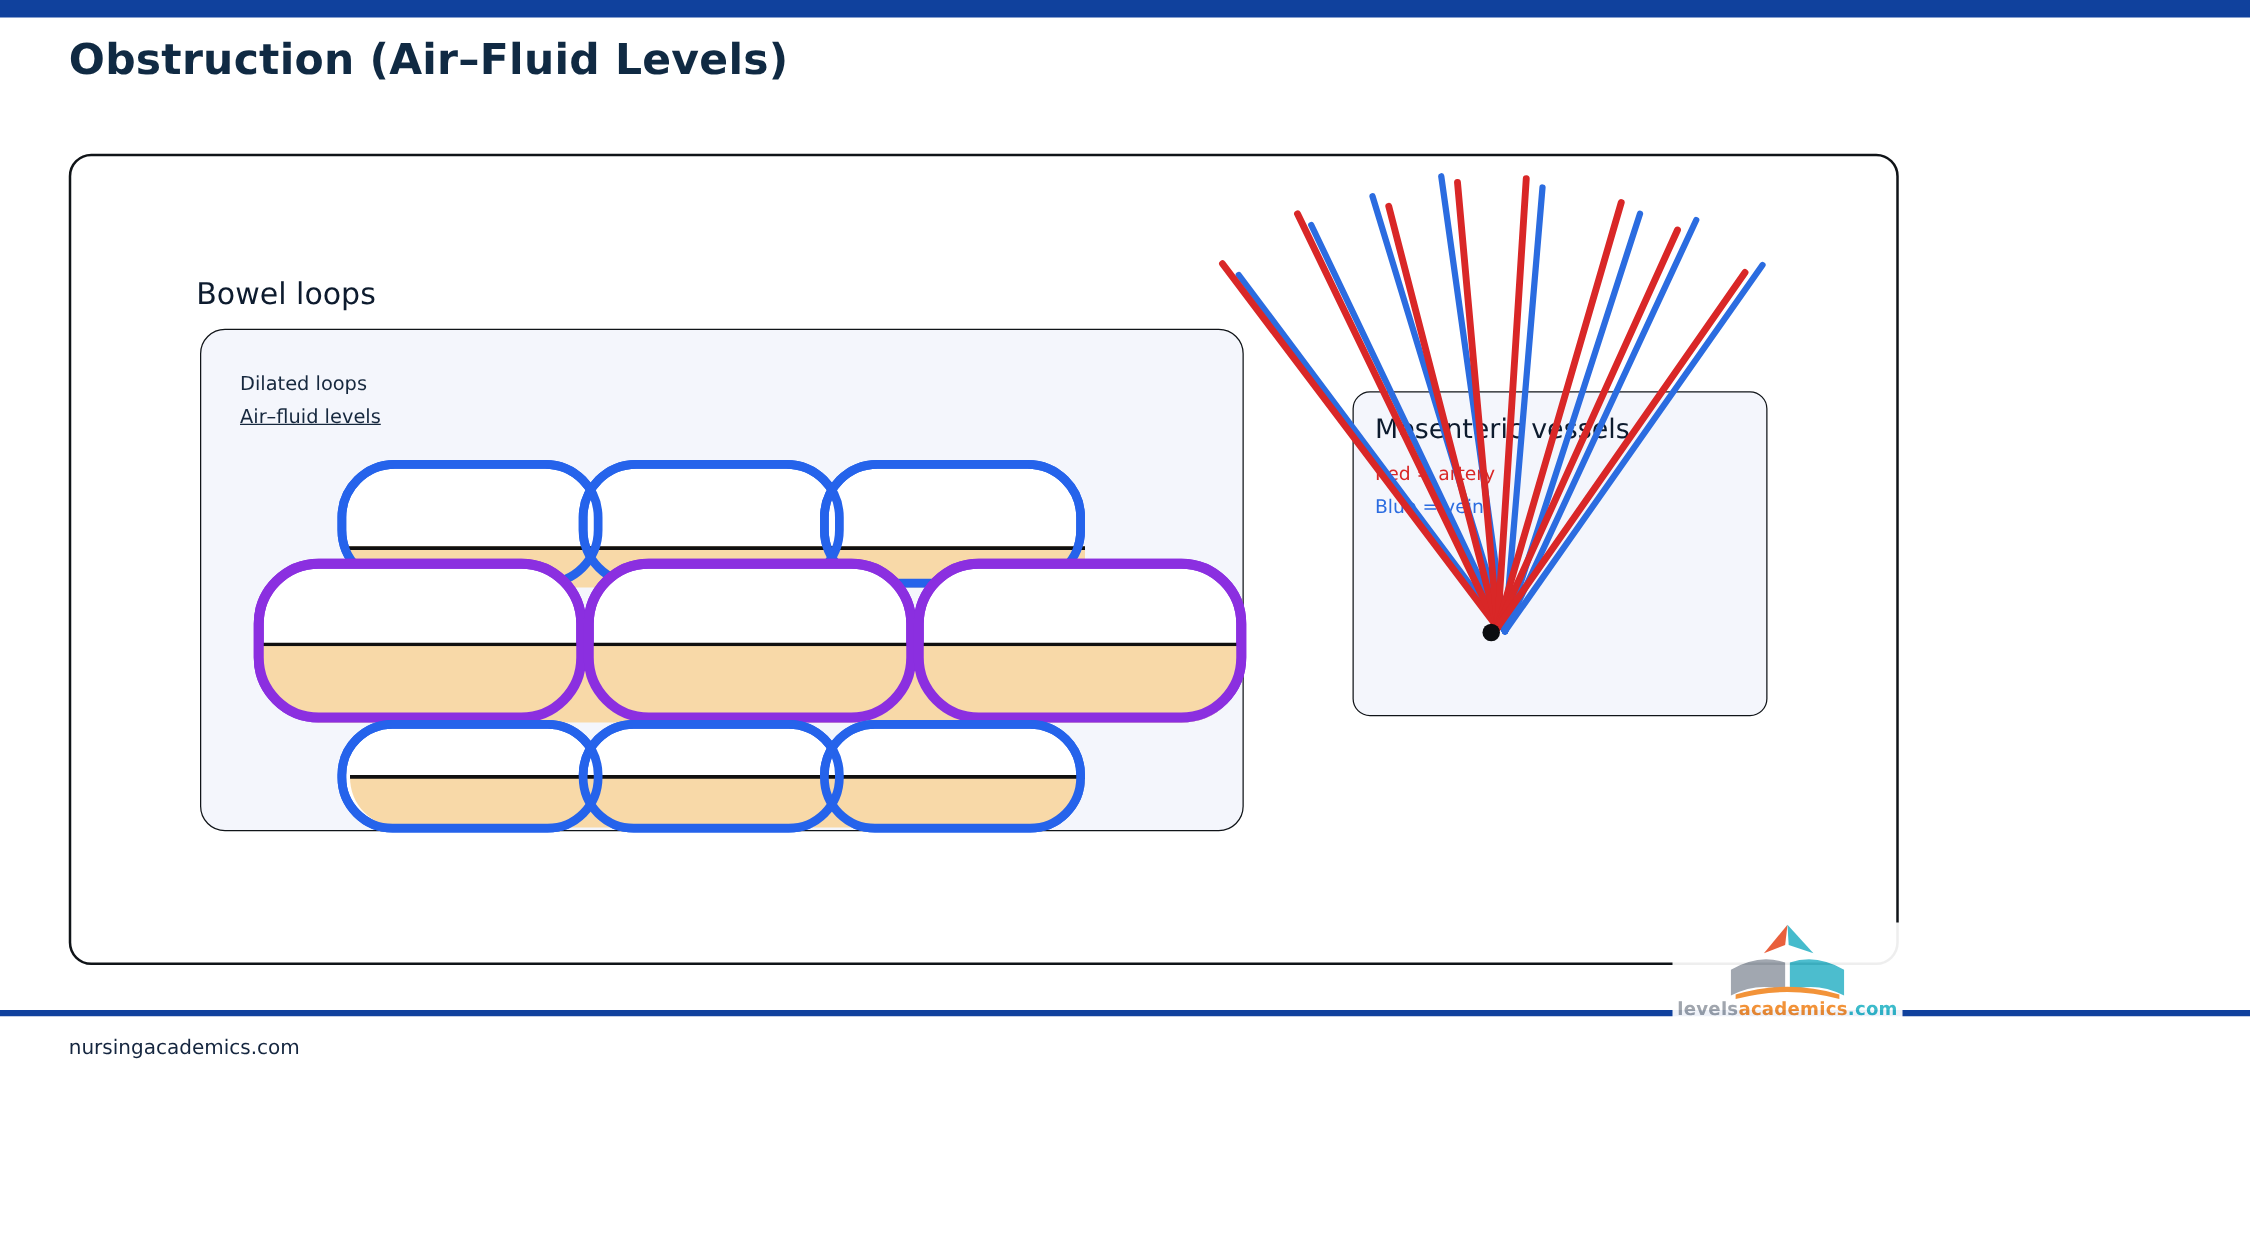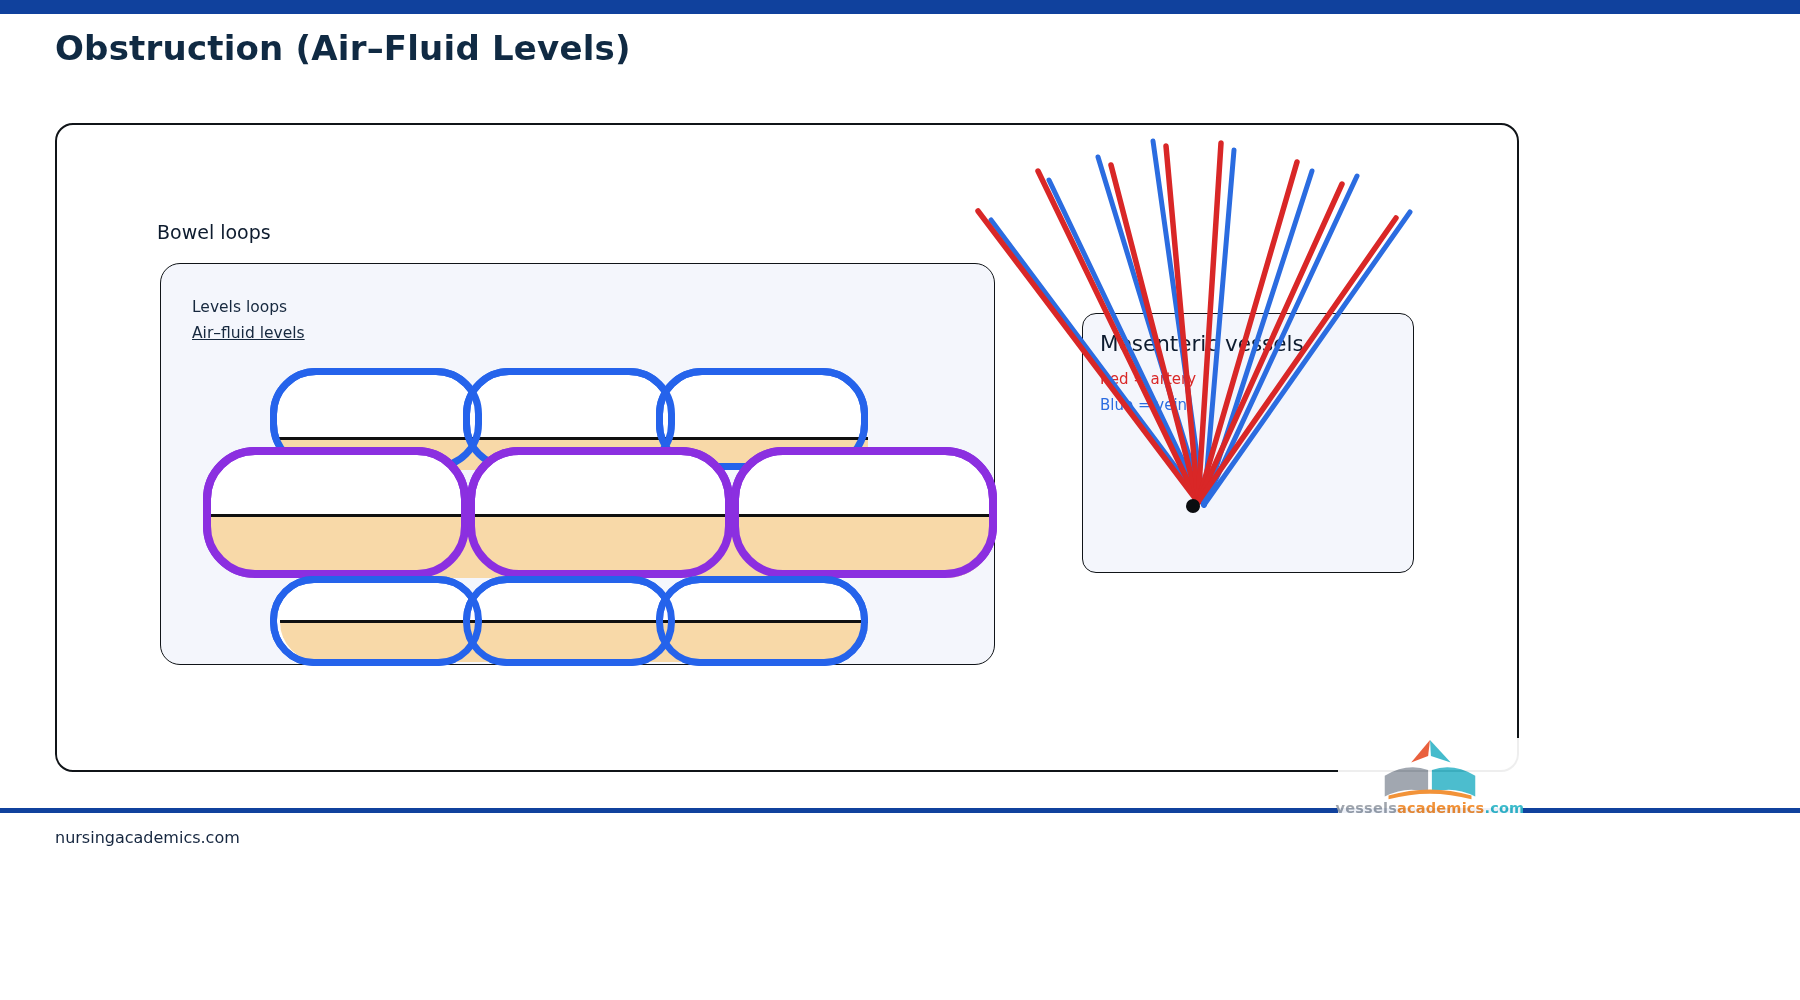--- a/index.html
+++ b/index.html
@@ -16,21 +16,21 @@
   .page-subtitle {
     position:absolute; left:56px; top:76px; margin:0;
     font-size:16.5px; color:var(--subtitle);
   }
 
   .outer-box {
     position:absolute; left:55px; top:123px; width:1460px; height:645px;
     border:2px solid #101418; border-radius:18px; background:#ffffff;
   }
 
-  .bowel-label { position:absolute; left:157px; top:221px; font-size:19px; color:#0d1b2e;text-align:center; }
+  .bowel-label { position:absolute; left:157px; top:221px; font-size:24px; color:#0d1b2e;text-align:center; }
   .bowel-panel {
     position:absolute; left:160px; top:263px; width:833px; height:400px;
     background:var(--panel-bg); border:1.6px solid #101418; border-radius:20px;
   }
   .note { position:absolute; font-size:15.5px; color:#16283e; }
   .note1 { left:192px; top:298px; }
   .note2 { left:192px; top:324px;text-decoration:underline; }
 
   .loop { position:absolute; background:#ffffff; box-sizing:border-box; }
   .loop.blue   { border:7px solid var(--loop-blue); border-radius:46px; }
@@ -75,21 +75,21 @@
 <div id="canvas">
 
   <div class="topbar"></div>
 
   <h1 class="page-title">Obstruction (Air–Fluid Levels)</h1>
 
   <div class="outer-box"></div>
 
   <div class="bowel-label">Bowel loops</div>
   <div class="bowel-panel"></div>
-  <div class="note note1">Levels loops</div>
+  <div class="note note1">Dilated loops</div>
   <div class="note note2">Air–fluid levels</div>
 
   <div class="loop blue" style="left:270px;top:368px;width:212px;height:102px"></div>
   <div class="loop blue" style="left:463px;top:368px;width:212px;height:102px"></div>
   <div class="loop blue" style="left:656px;top:368px;width:212px;height:102px"></div>
   <div class="band" style="left:278px;top:437px;width:590px;height:33px"></div>
   <div class="loop blue outline" style="left:270px;top:368px;width:212px;height:102px"></div>
   <div class="loop blue outline" style="left:463px;top:368px;width:212px;height:102px"></div>
   <div class="loop blue outline" style="left:656px;top:368px;width:212px;height:102px"></div>
 
@@ -139,17 +139,17 @@
 
   <div class="logo">
     <svg class="logo-icon" viewBox="0 0 120 70" xmlns="http://www.w3.org/2000/svg">
       <polygon points="60,2 40,26 58,19" fill="#e8542f"></polygon>
       <polygon points="60,2 82,26 61,19" fill="#38b6c9"></polygon>
       <path d="M12 40 Q36 26 58 34 L58 58 Q36 50 12 62 Z" fill="#9aa1ab"></path>
       <path d="M108 40 Q84 26 62 34 L62 58 Q84 50 108 62 Z" fill="#3fb9cb"></path>
       <path d="M16 61 Q60 48 104 61 L104 65 Q60 53 16 65 Z" fill="#f28b2b"></path>
     </svg>
     <div class="logo-text">
-      <span class="lg-gray">vessels</span><span class="lg-orange">academics</span><span class="lg-teal">.com</span>
+      <span class="lg-gray">levels</span><span class="lg-orange">academics</span><span class="lg-teal">.com</span>
     </div>
   </div>
 
 </div>
 
 </body></html>

